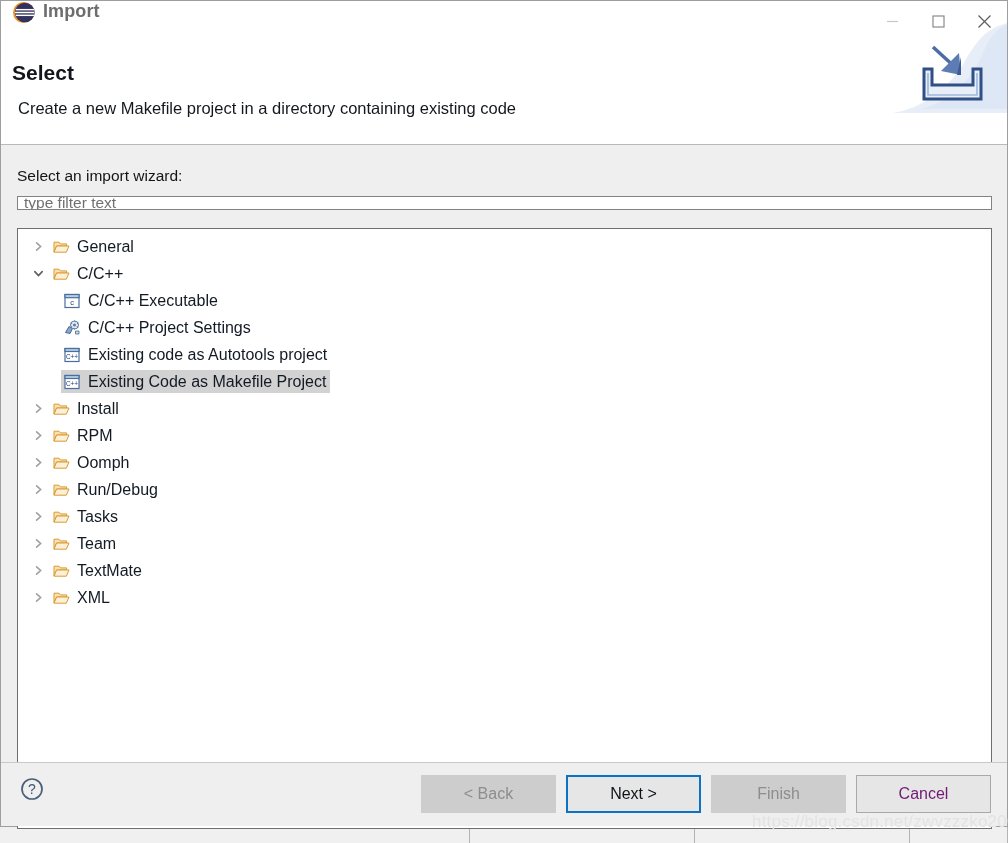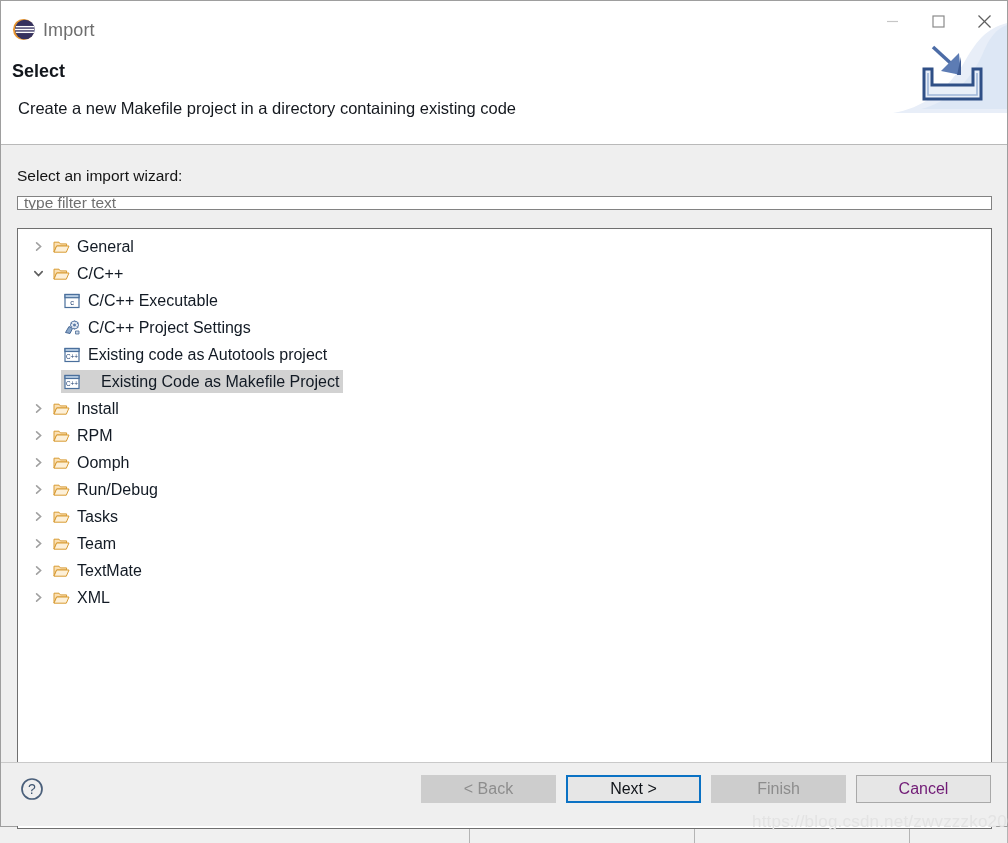--- a/index.html
+++ b/index.html
@@ -70,21 +70,22 @@
     height: 143px;
     background: #ffffff;
     border-bottom: 1px solid #b9b9b9;
     flex: none;
     overflow: hidden;
   }
   .titlebar {
     position: relative;
     height: 40px;
     display: flex;
-    align-items: flex-end;
+    align-items: flex-start;
+    font-weight: bold;
   }
   .eclipse-logo {
     margin-left: 11px;
     width: 23px;
     height: 23px;
     flex: none;
   }
   .win-title {
     margin-left: 8px;
     font-size: 18px;
@@ -104,21 +105,21 @@
     height: 40px;
     display: flex;
     align-items: center;
     justify-content: center;
     color: #6f6f6f;
   }
   .banner-title {
     position: absolute;
     left: 11px;
     top: 60px;
-    font-size: 18px;
+    font-size: 21px;
     font-weight: bold;
     color: #12161c;
   }
   .banner-desc {
     position: absolute;
     left: 17px;
     top: 98px;
     font-size: 16.5px;
     color: #14181e;
     white-space: nowrap;
@@ -211,21 +212,20 @@
     white-space: nowrap;
     line-height: 1;
   }
   .sel-wrap {
     display: inline-flex;
     align-items: center;
     padding: 3px 4px 3px 2px;
   }
   .sel-wrap.selected {
     background: #d2d2d2;
-    gap: 13px;
   }
 
   
   .footer {
     position: relative;
     height: 63px;
     flex: none;
     background: #efefef;
     border-top: 1px solid #c9c9c9;
   }
@@ -238,21 +238,21 @@
   }
   .btn-row {
     position: absolute;
     right: 16px;
     top: 12px;
     display: flex;
     gap: 10px;
   }
   .btn {
     width: 135px;
-    height: 28px;
+    height: 38px;
     box-sizing: border-box;
     font-family: "Liberation Sans", sans-serif;
     font-size: 16px;
     display: flex;
     align-items: center;
     justify-content: center;
     background: #cdcdcd;
     border: 1px solid #cdcdcd;
     color: #8d8d8d;
     padding: 0;

